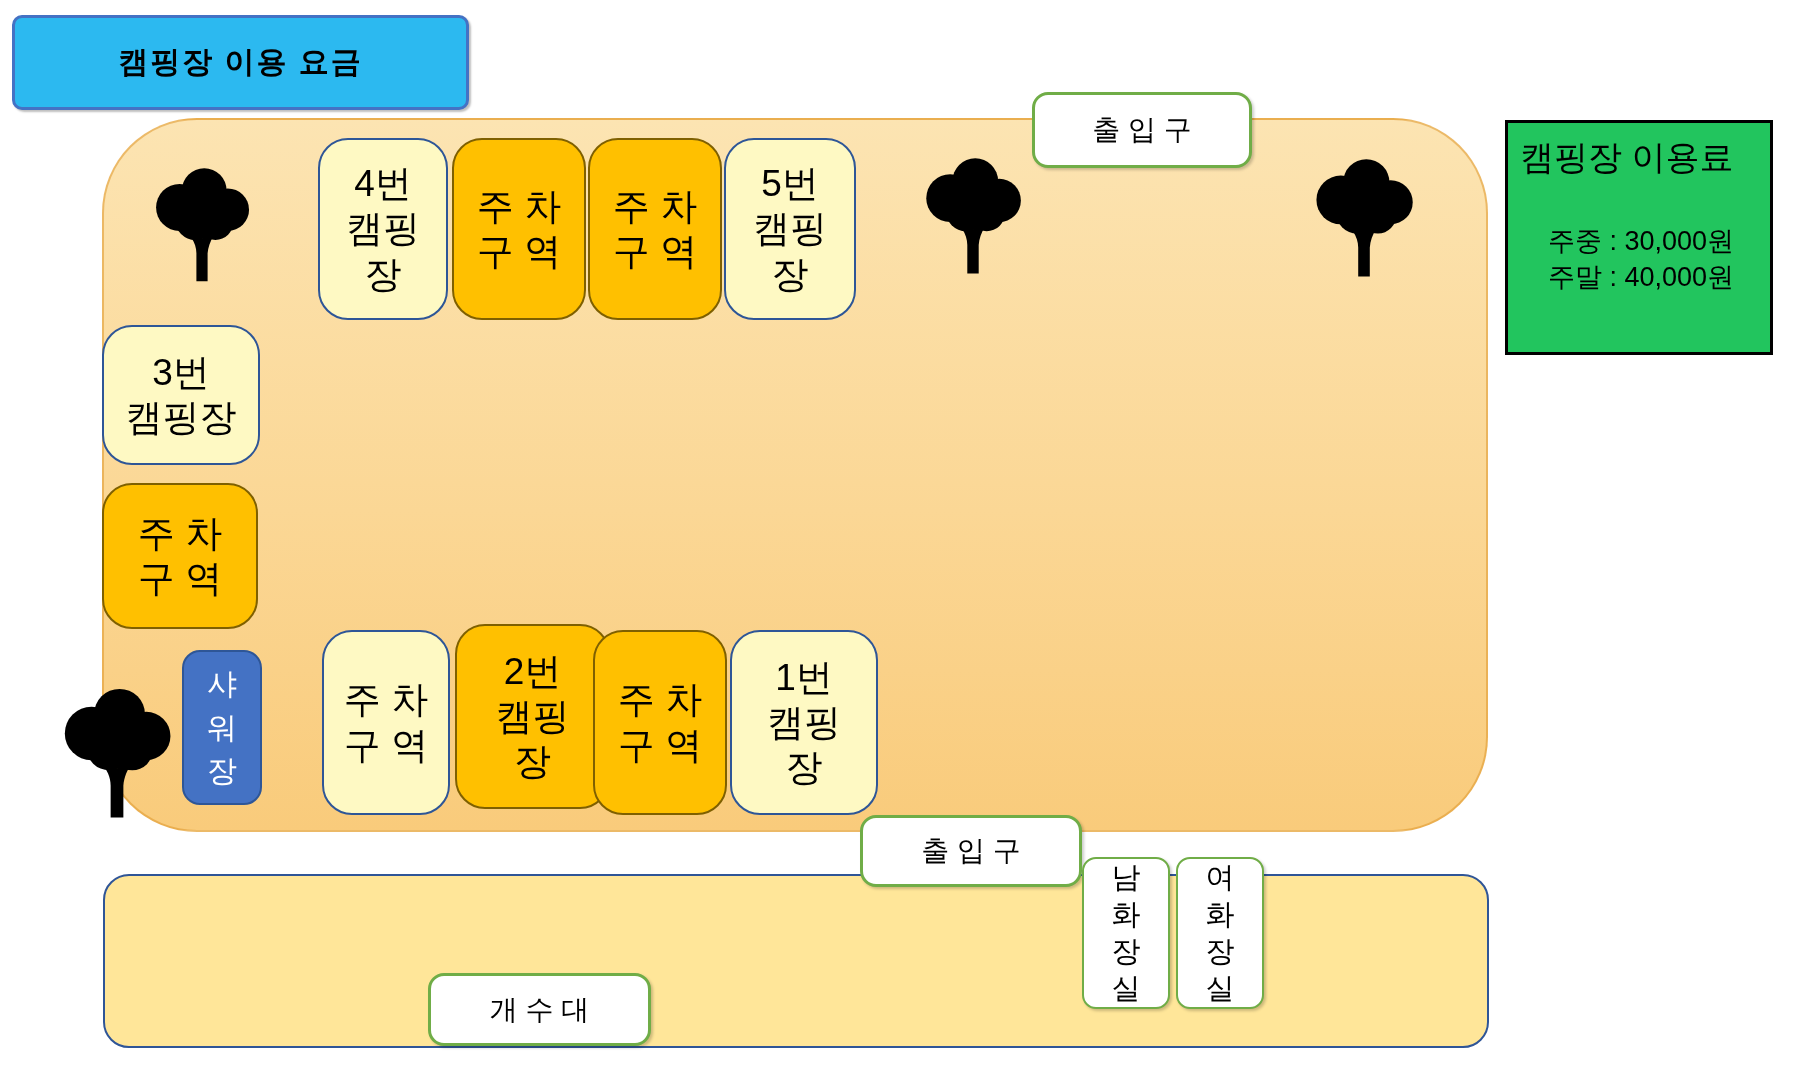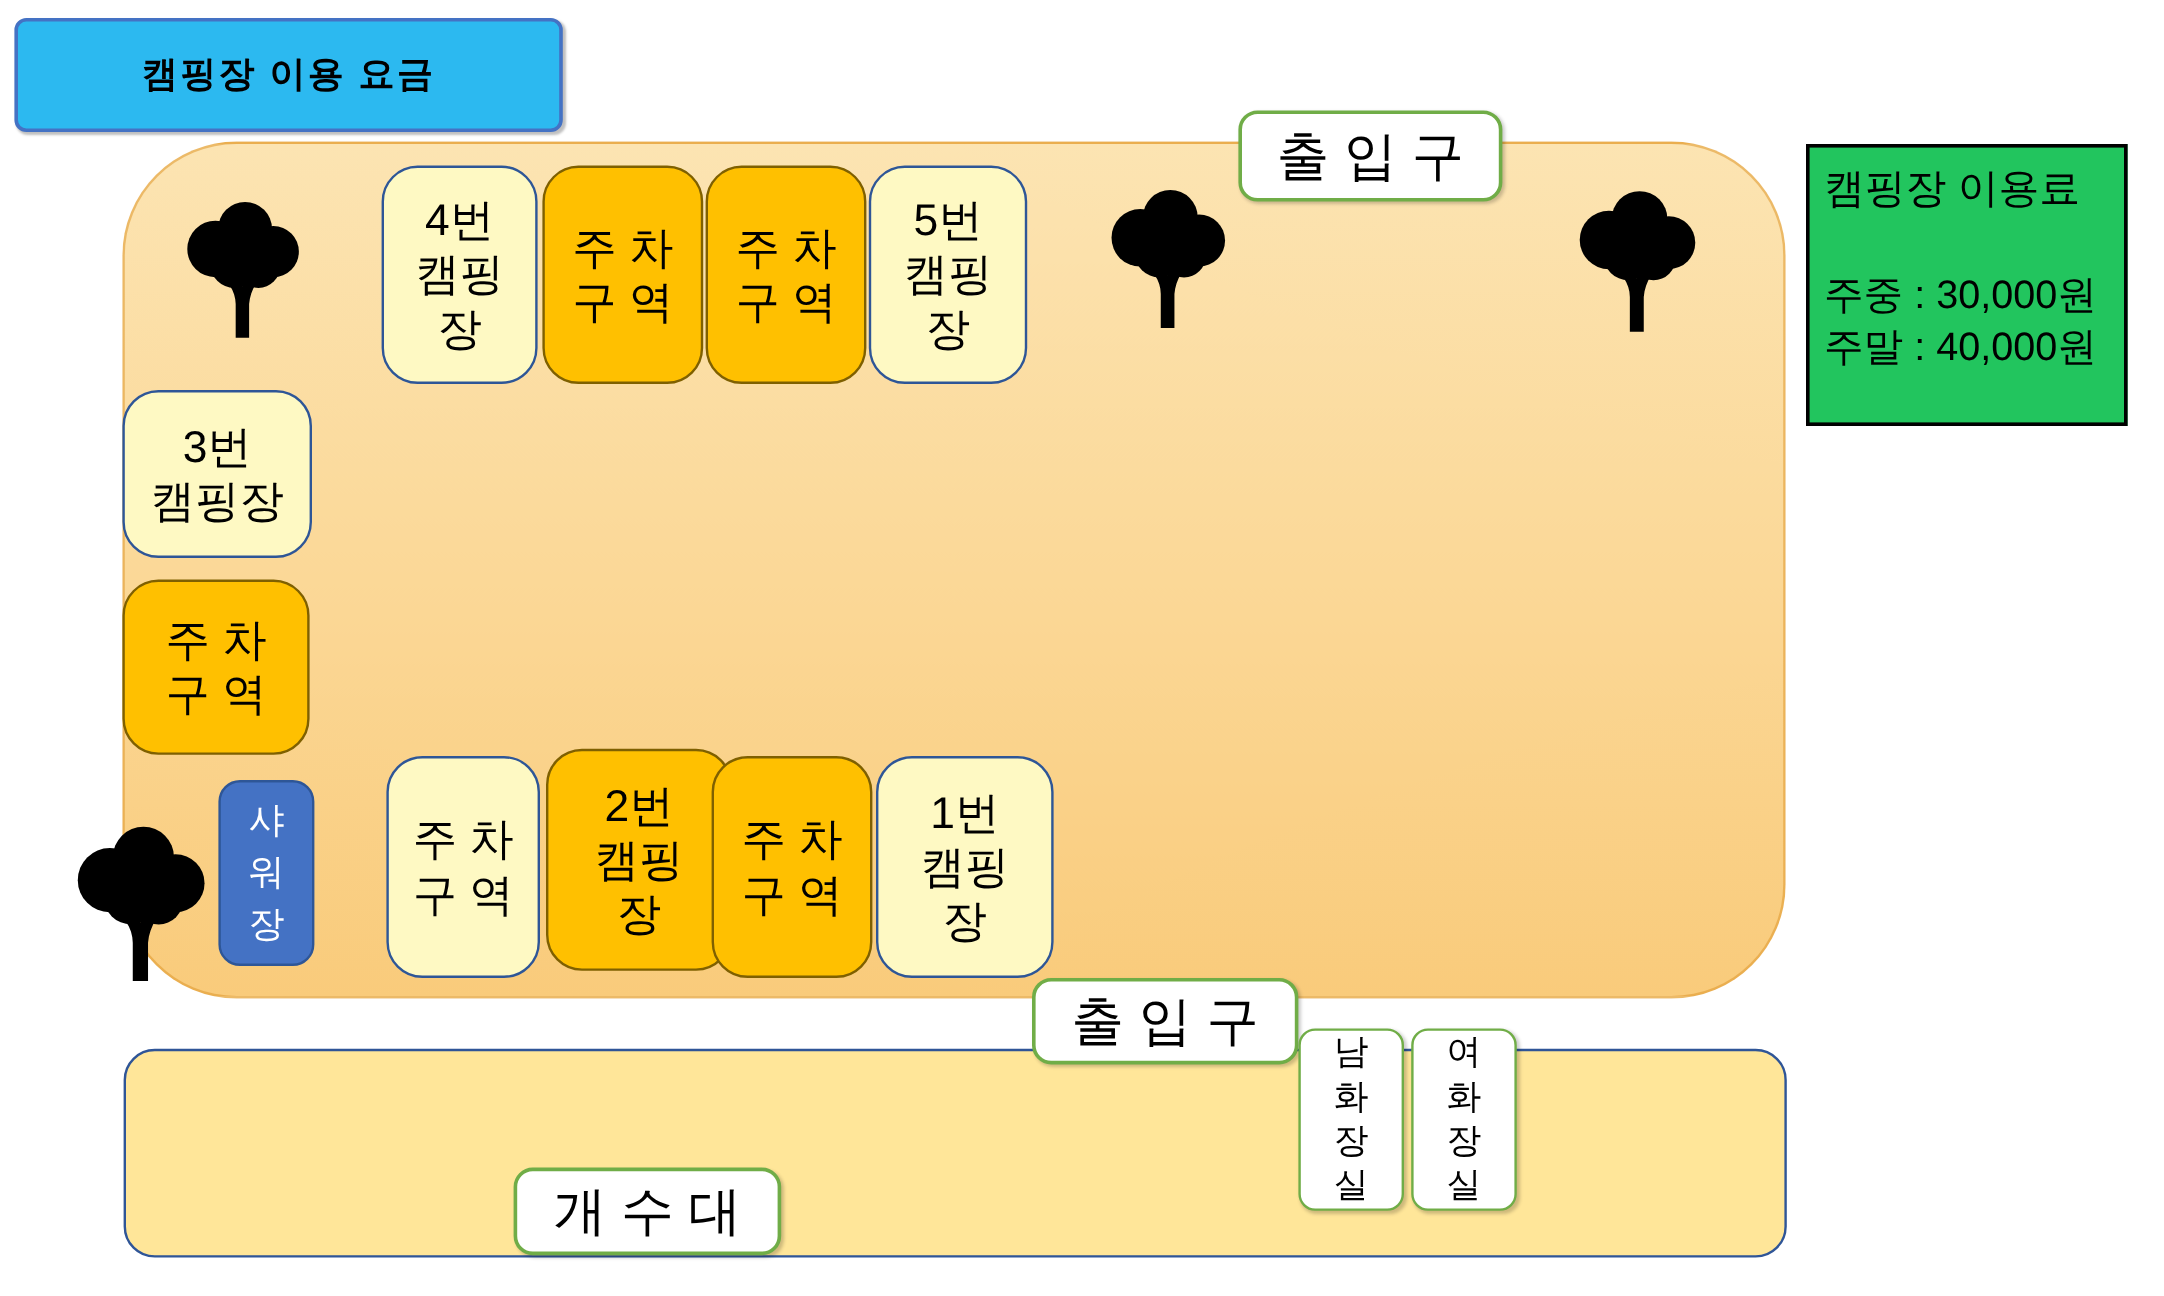--- a/index.html
+++ b/index.html
@@ -26,36 +26,36 @@
     box-sizing:border-box;display:flex;align-items:center;justify-content:center;
     font-size:30px;font-weight:bold;letter-spacing:2px;z-index:6;
     box-shadow:2px 2px 2px rgba(0,0,0,.25);
   }
   .fee{
     position:absolute;left:1505px;top:120px;width:268px;height:235px;
     background:#22c55e;border:3px solid #000;box-sizing:border-box;
     padding:12px 12px;z-index:2;font-size:34px;line-height:1.32;
   }
   .fee .fee-title{margin-bottom:44px;}
-  .fee .fee-line{font-size:33px;white-space:nowrap;}
+  .fee .fee-line{font-size:27px;white-space:nowrap;margin-left:28px;}
   
   .zone{
     position:absolute;z-index:3;border-radius:30px;box-sizing:border-box;
     display:flex;align-items:center;justify-content:center;text-align:center;
     white-space:pre-line;font-size:37px;line-height:1.22;
   }
   .blue{background:#fef9c3;border:2px solid #2E5697;color:#000;}
   .gold{background:#FFC000;border:2px solid #7F6000;color:#000;}
   .shower{background:#4472C4;border:2px solid #2E5697;color:#fff;
           border-radius:18px;font-size:30px;line-height:1.45;}
   
   .wbox{
     position:absolute;background:#fff;border:3px solid #70AD47;border-radius:16px;
     box-sizing:border-box;display:flex;align-items:center;justify-content:center;
-    text-align:center;z-index:5;font-size:44px;
+    text-align:center;z-index:5;font-size:28px;
     box-shadow:2px 2px 3px rgba(0,0,0,.2);white-space:pre-line;
   }
   .toilet{font-size:29px;line-height:1.28;border-width:2.5px;border-radius:14px;}
   
   .tree{position:absolute;z-index:2;}
 </style>
 </head>
 <body>
 
 <div class="canvas">

